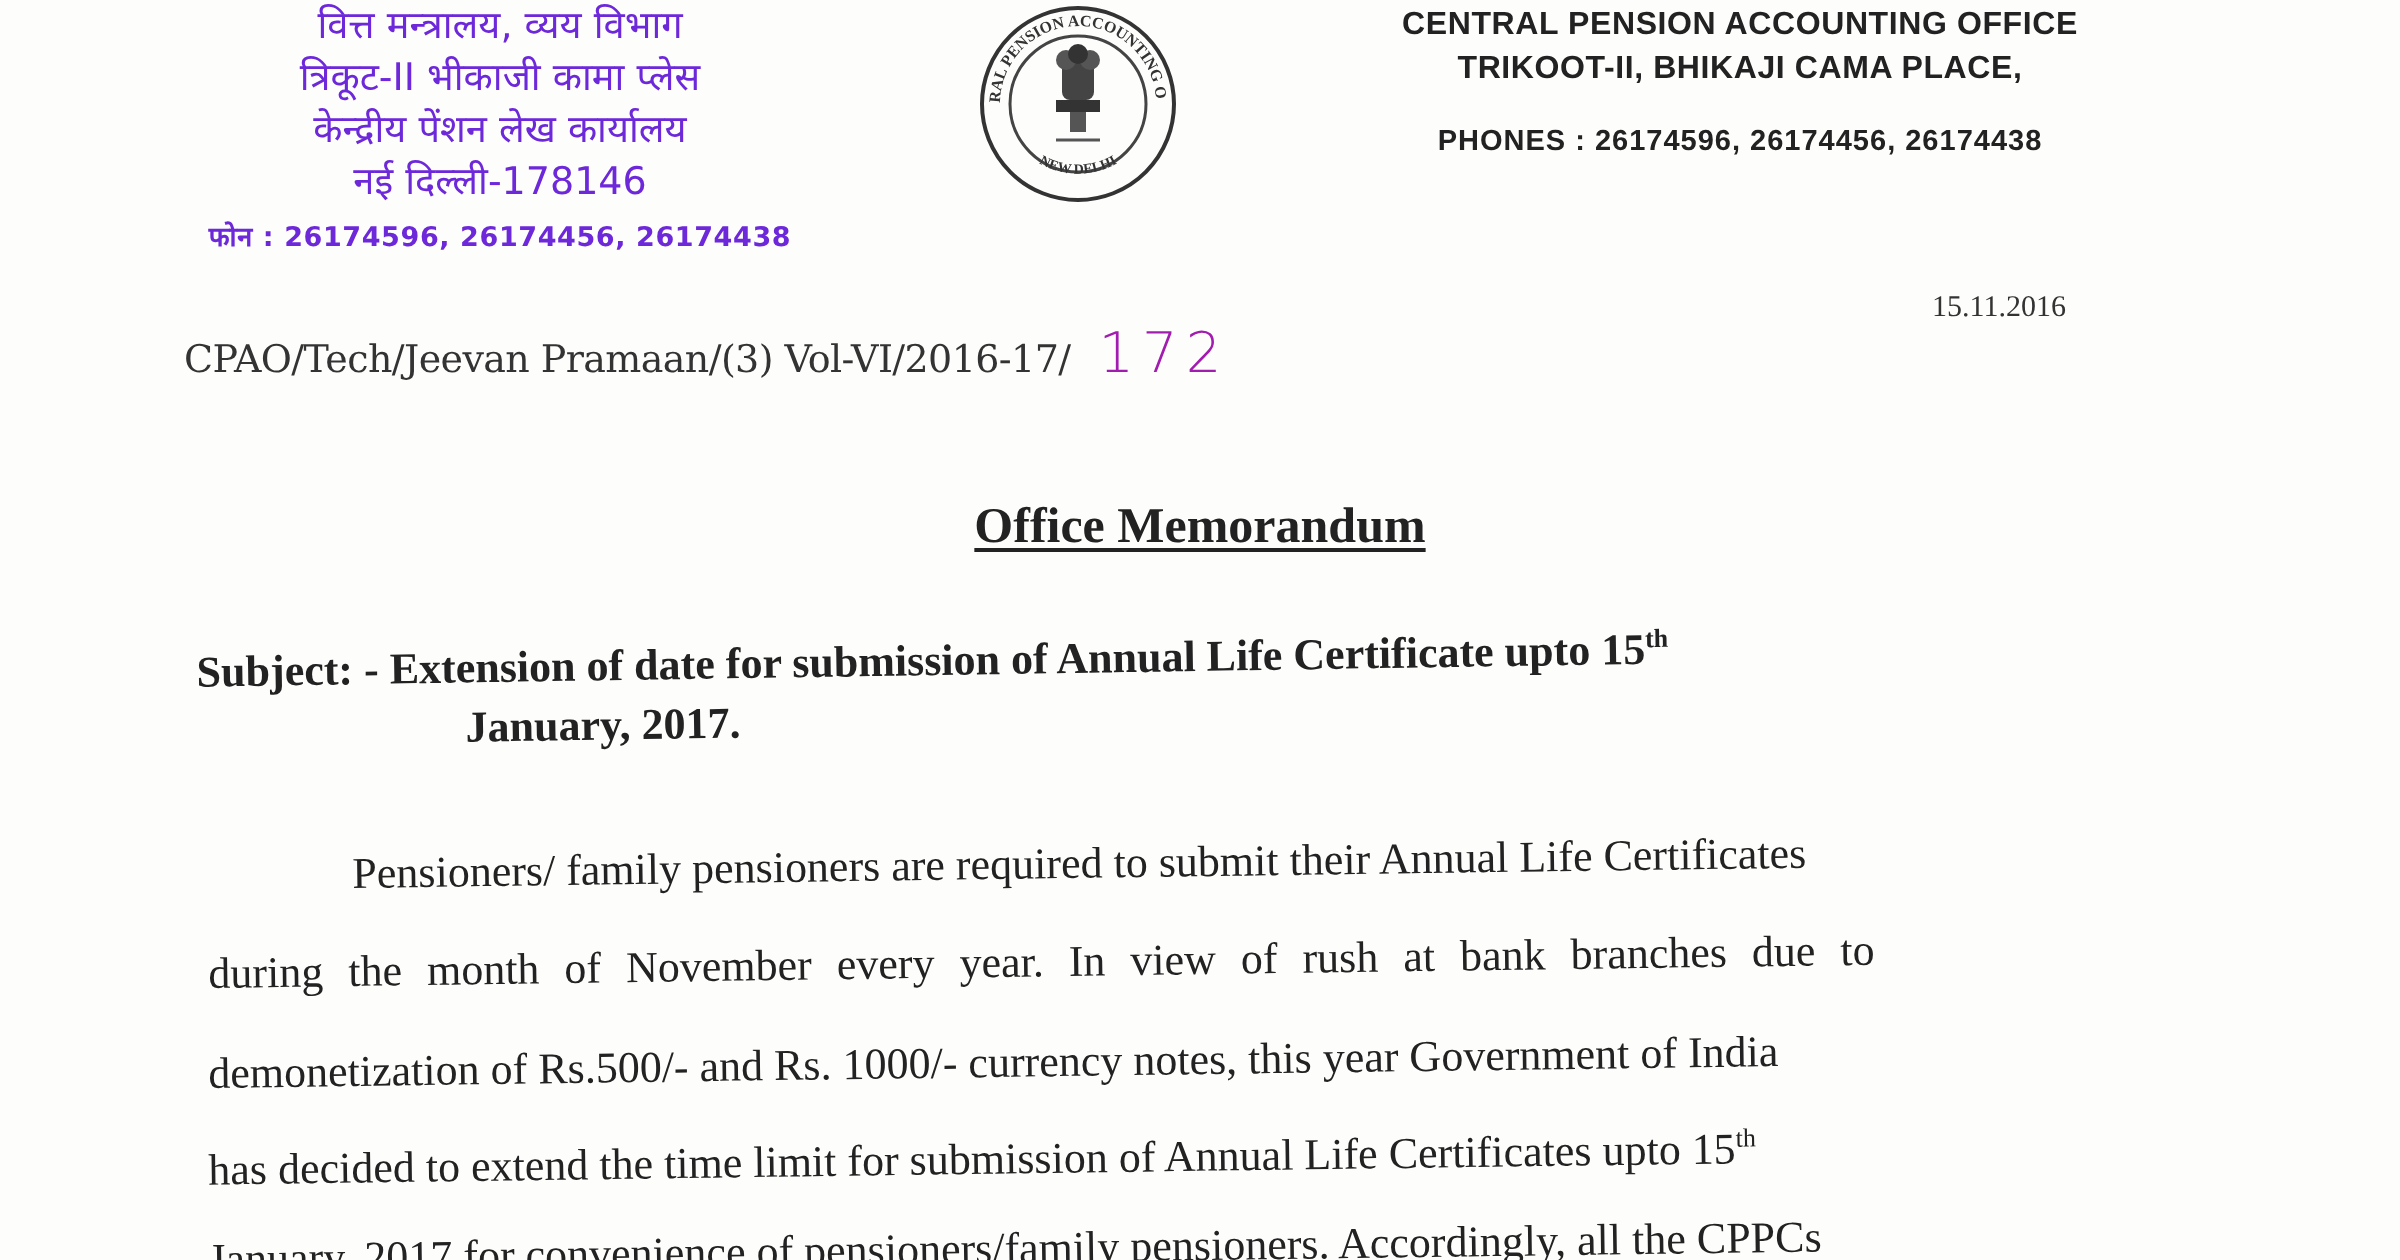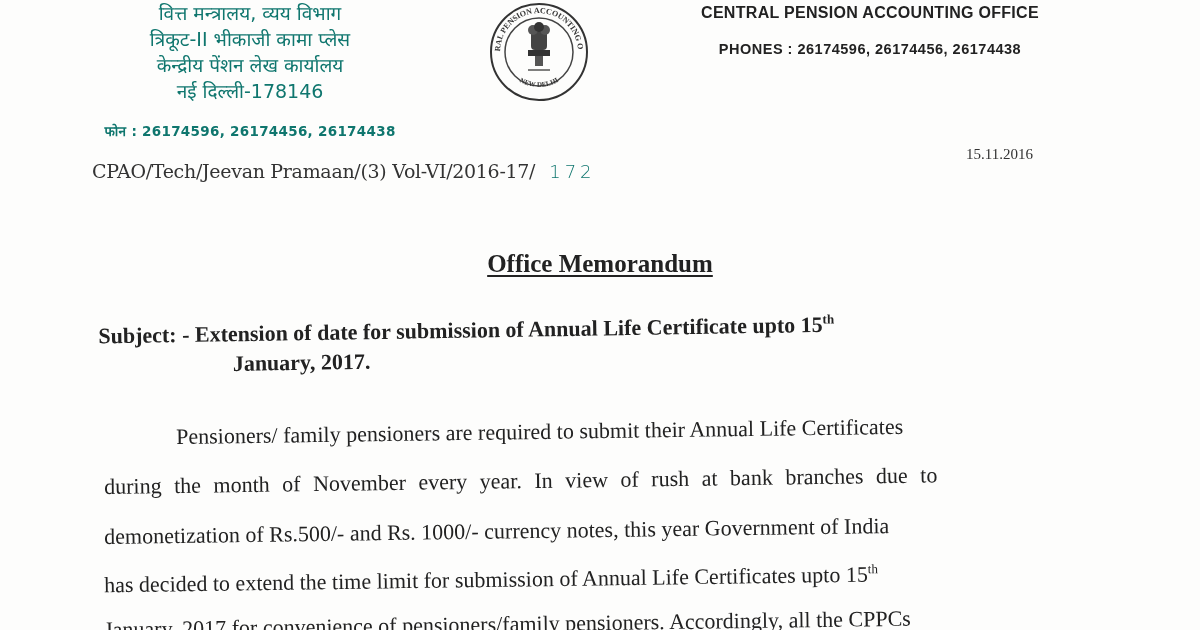--- a/index.html
+++ b/index.html
@@ -4,31 +4,31 @@
 <style>
   html, body { margin:0; padding:0; }
   body {
     width:1200px; height:630px; overflow:hidden; position:relative;
     background:#fdfdfc; color:#1a1a1a;
     font-family:"Liberation Serif", serif;
   }
   .abs { position:absolute; white-space:nowrap; }
   .hindi {
     font-family:"DejaVu Sans", sans-serif; font-size:19px; line-height:26px;
-    text-align:center; color:#0f766e;
+    text-align:center; color:#6d28d9;
   }
   .hindi-block { left:70px; top:0px; width:360px; }
-  .hindi-phone { font-size:13.5px; font-weight:bold; margin-top:14px; letter-spacing:0.3px; }
+  .hindi-phone { font-size:13.5px; font-weight:bold; margin-top:2px; letter-spacing:0.3px; }
   .eng-block { left:660px; top:2px; width:420px; text-align:center;
     font-family:"Liberation Sans", sans-serif; font-weight:bold; color:#222; }
   .eng-block div { font-size:16px; line-height:22px; letter-spacing:0.3px; }
   .eng-block .phones { font-size:14.5px; letter-spacing:0.5px; margin-top:14px; }
   .emblem { left:484px; top:0px; width:110px; height:108px; }
   .ref { left:92px; top:160px; font-family:"DejaVu Serif", serif; font-size:19px; color:#333; letter-spacing:-0.3px; }
-  .ref .hand { font-family:"DejaVu Sans", sans-serif; font-size:18px; color:#0f766e; font-weight:300; margin-left:14px; letter-spacing:4px; }
+  .ref .hand { font-family:"DejaVu Sans", sans-serif; font-size:28px; color:#a21caf; font-weight:300; margin-left:14px; letter-spacing:4px; }
   .date { left:966px; top:146px; font-family:Liberation Serif, serif; font-size:15px; color:#333; }
   .title { left:0; width:1200px; top:250px; text-align:center; font-family:"Liberation Serif", serif;
     font-weight:bold; font-size:25px; color:#222; }
   .title span { text-decoration:underline; text-underline-offset:3px; }
   .subject { left:98px; top:316px; font-weight:bold; font-size:22px; line-height:30px; color:#222;
     font-family:"Liberation Serif", serif; transform:rotate(-0.9deg); transform-origin:left top; }
   .subject sup { font-size:13px; }
   .subject .line2 { padding-left:134px; display:block; }
   .para { left:104px; font-size:22px; color:#222; font-family:"Liberation Serif", serif; }
   .para sup { font-size:13px; }
@@ -69,20 +69,21 @@
     <circle cx="61" cy="30" r="5" fill="#555"></circle>
     <circle cx="55" cy="27" r="5" fill="#333"></circle>
     <rect x="44" y="50" width="22" height="6" fill="#333"></rect>
     <rect x="51" y="56" width="8" height="10" fill="#555"></rect>
     <line x1="44" y1="70" x2="66" y2="70" stroke="#555" stroke-width="1.5"></line>
   </svg>
 </div>
 
 <div class="abs eng-block">
   <div>CENTRAL PENSION ACCOUNTING OFFICE</div>
+  <div>TRIKOOT-II, BHIKAJI CAMA PLACE,</div>
   <div class="phones">PHONES : 26174596, 26174456, 26174438</div>
 </div>
 
 <div class="abs ref">
   <span>CPAO/Tech/Jeevan Pramaan/(3) Vol-VI/2016-17/</span><span class="hand">172</span>
 </div>
 
 <div class="abs date">15.11.2016</div>
 
 <div class="abs title">

